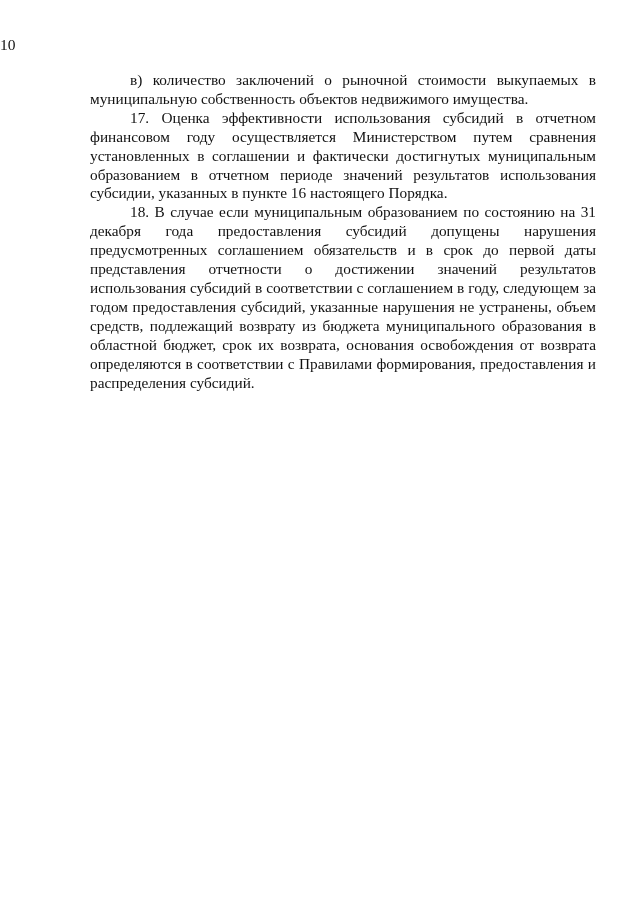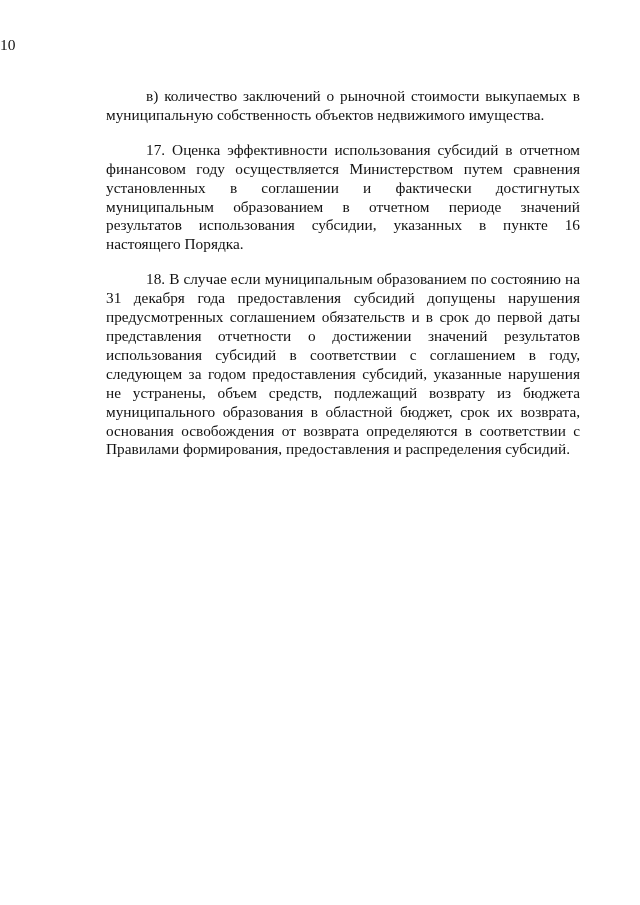--- a/index.html
+++ b/index.html
@@ -6,21 +6,21 @@
   body { width:640px; height:905px; position:relative; overflow:hidden; }
   .page-number {
     position:absolute; top:36px; left:0; width:640px; text-align:left;
     font-family:"Liberation Serif", serif; font-size:15.5px; color:#111;
   }
   .body-text {
     position:absolute; top:71px; left:90px; width:506px;
     font-family:"Liberation Serif", serif; font-size:15.3px; line-height:18.9px;
     color:#111;
   }
-  .para { margin:16px; text-align:justify; text-indent:40px; }
+  .para { margin:0; text-align:justify; text-indent:40px; }
 </style>
 </head>
 <body>
 
 <div>
   <div class="page-number">10</div>
   <div class="body-text">
     <p class="para">в) количество заключений о рыночной стоимости выкупаемых в муниципальную собственность объектов недвижимого имущества.</p>
     <p class="para">17. Оценка эффективности использования субсидий в отчетном финансовом году осуществляется Министерством путем сравнения установленных в соглашении и фактически достигнутых муниципальным образованием в отчетном периоде значений результатов использования субсидии, указанных в пункте 16 настоящего Порядка.</p>
     <p class="para">18. В случае если муниципальным образованием по состоянию на 31 декабря года предоставления субсидий допущены нарушения предусмотренных соглашением обязательств и в срок до первой даты представления отчетности о достижении значений результатов использования субсидий в соответствии с соглашением в году, следующем за годом предоставления субсидий, указанные нарушения не устранены, объем средств, подлежащий возврату из бюджета муниципального образования в областной бюджет, срок их возврата, основания освобождения от возврата определяются в соответствии с Правилами формирования, предоставления и распределения субсидий.</p>

